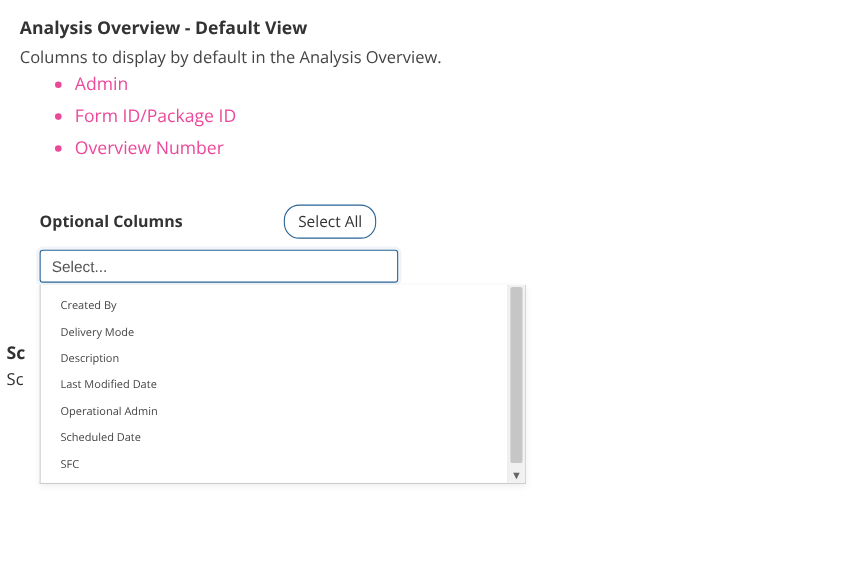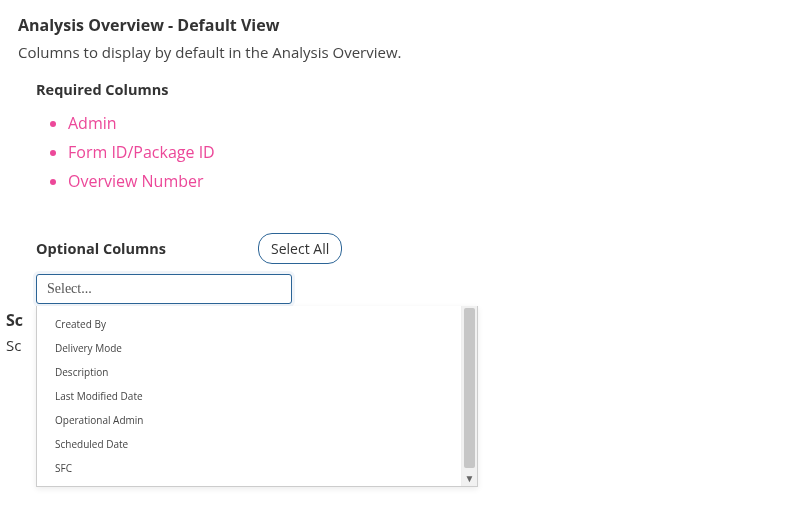--- a/index.html
+++ b/index.html
@@ -19,21 +19,20 @@
   }
   .section-title {
     font-weight: 700;
     font-size: 16px;
     color: #333;
     margin-bottom: 6px;
   }
   .section-sub {
     font-size: 15px;
     color: #444;
-    margin-bottom: 18px;
   }
   .req-block {
     padding-left: 18px;
   }
   .req-title {
     font-weight: 700;
     font-size: 14.5px;
     margin-bottom: 10px;
     color: #333;
   }
@@ -76,27 +75,27 @@
     font-family: inherit;
   }
 
   .select-wrap {
     margin-top: 10px;
     padding-left: 18px;
     position: relative;
     width: 320px;
   }
   .select-input {
-    width: 256px;
+    width: 326px;
     height: 30px;
     border: 1px solid #2b6496;
     border-radius: 3px;
     padding: 0 10px;
     font-size: 14px;
-    font-family: Liberation Serif, serif;
+    font-family: Liberation Sans, sans-serif;
     color: #333;
     outline: none;
     box-shadow: 0 0 0 3px rgba(60,120,180,0.08);
   }
   .select-input::placeholder {
     color: #555;
   }
 
   .dropdown {
     position: absolute;
@@ -162,21 +161,20 @@
     font-size: 16px;
   }
 </style>
 </head>
 <body>
 
 <div class="section-title">Analysis Overview - Default View</div>
 <div class="section-sub">Columns to display by default in the Analysis Overview.</div>
 
 <div class="req-block">
-  <div class="req-title">Required Columns</div>
   <div class="req-cols">
     <div class="req-col">
       <ul>
         <li>Admin</li>
         <li>Form ID/Package ID</li>
         <li>Overview Number</li>
       </ul>
     </div>
   </div>
 </div>

